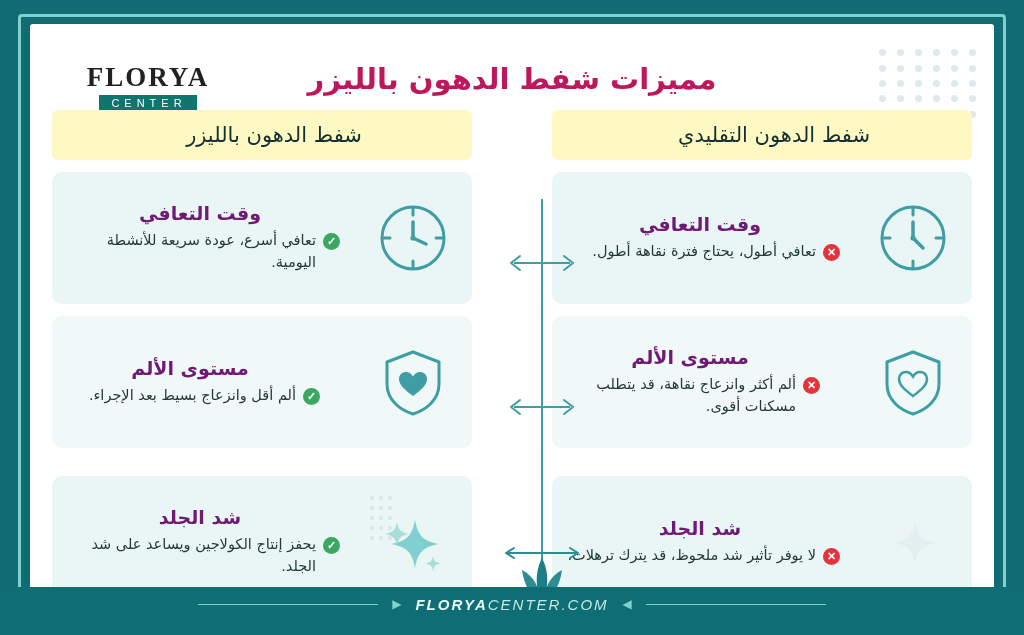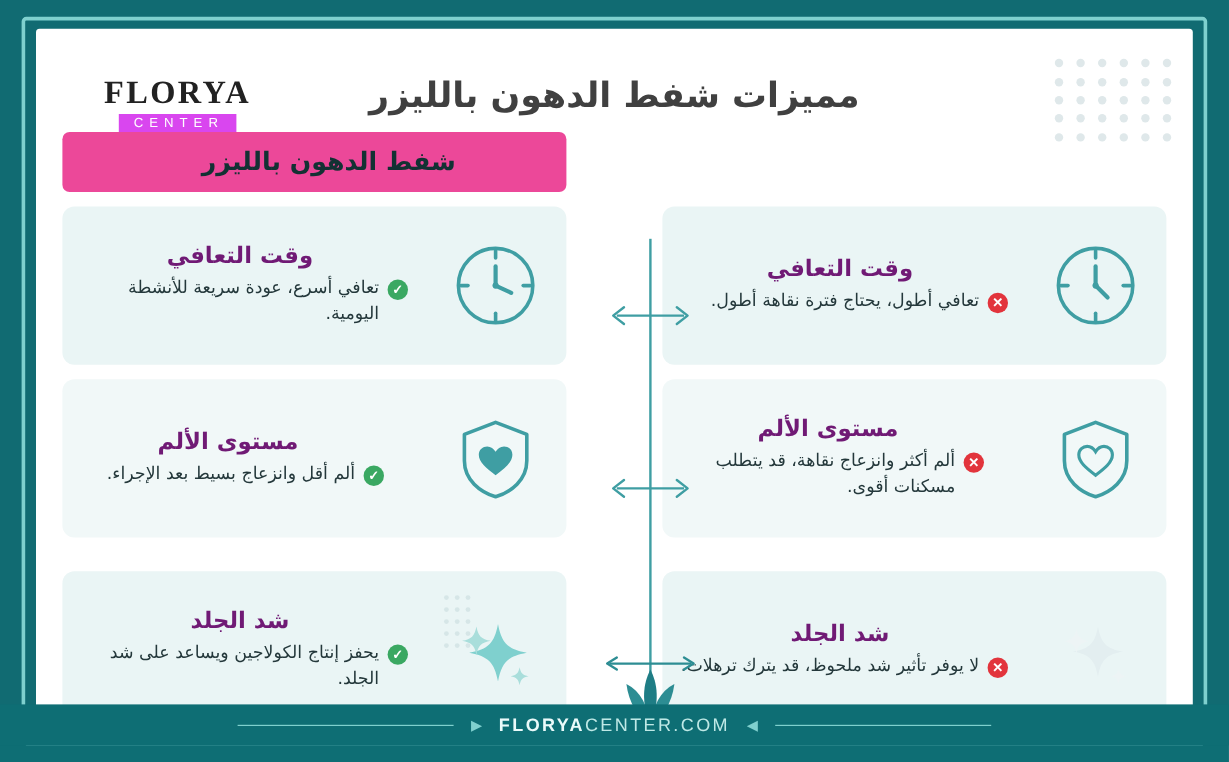--- a/index.html
+++ b/index.html
@@ -58,43 +58,43 @@
     font-weight: 700;
     font-family: "Liberation Serif", serif;
     color: #222;
     line-height: 1;
   }
   .logo .sub {
     margin-top: 4px;
     font-size: 11px;
     letter-spacing: 5px;
     color: #fff;
-    background: #d946ef;
+    background: #0f766e;
     display: inline-block;
     padding: 2px 10px 2px 12px;
     font-family: "Liberation Sans", sans-serif;
   }
   h1.title {
     position: absolute;
     top: 38px; left: 0; right: 0;
     text-align: center;
     font-size: 29px;
     font-weight: 700;
-    color: #404040;
+    color: #be185d;
     letter-spacing: 0;
   }
   
   .col-head {
     position: absolute;
     height: 50px;
     border-radius: 6px;
-    background: #ec4899;
+    background: #fef9c3;
     color: #133133;
     font-size: 21px;
-    font-weight: 700;
+    font-weight: 400;
     display: flex;
     align-items: center;
     justify-content: center;
     padding-left: 24px;
   }
   .col-head.right { top: 86px; right: 22px; width: 420px; }
   .col-head.left  { top: 86px; left: 22px;  width: 420px; }
 
   
   .row-block {
@@ -200,20 +200,21 @@
   }
   .footer .line {
     width: 180px; height: 1px; background: #7fd0ce;
   }
   .footer .dom {
     font-family: "Liberation Sans", sans-serif;
     font-size: 15px;
     letter-spacing: 2px;
     color: #eafafa;
     direction: ltr;
+    font-style: italic;
   }
   .footer .dom b { font-weight: 700; }
   .footer .dom span.l { color: #bfe9e6; font-weight: 400; }
   .tri { color: #7fd0ce; font-size: 12px; }
   .sparkle-dots {
     position: absolute;
     left: 14px; top: 18px;
     width: 26px; height: 48px;
     display: grid;
     grid-template-columns: repeat(3, 1fr);
@@ -267,20 +268,21 @@
     </div>
 
     <div class="logo">
       <div class="word">FLORYA</div>
       <div class="sub">CENTER</div>
     </div>
 
     <h1 class="title">مميزات شفط الدهون بالليزر</h1>
 
     <div class="col-head left">شفط الدهون بالليزر</div>
+    <div class="col-head right">شفط الدهون التقليدي</div>
 
     <div class="row-block left r1">
       <div class="icon-box">
         <svg width="84" height="84" viewBox="0 0 84 84" fill="none">
           <circle cx="42" cy="42" r="31" stroke="#3f9ea3" stroke-width="3"></circle>
           <line x1="42" y1="13" x2="42" y2="19" stroke="#3f9ea3" stroke-width="3" stroke-linecap="round"></line>
           <line x1="42" y1="65" x2="42" y2="71" stroke="#3f9ea3" stroke-width="3" stroke-linecap="round"></line>
           <line x1="13" y1="42" x2="19" y2="42" stroke="#3f9ea3" stroke-width="3" stroke-linecap="round"></line>
           <line x1="65" y1="42" x2="71" y2="42" stroke="#3f9ea3" stroke-width="3" stroke-linecap="round"></line>
           <line x1="42" y1="42" x2="42" y2="26" stroke="#3f9ea3" stroke-width="3.5" stroke-linecap="round"></line>

